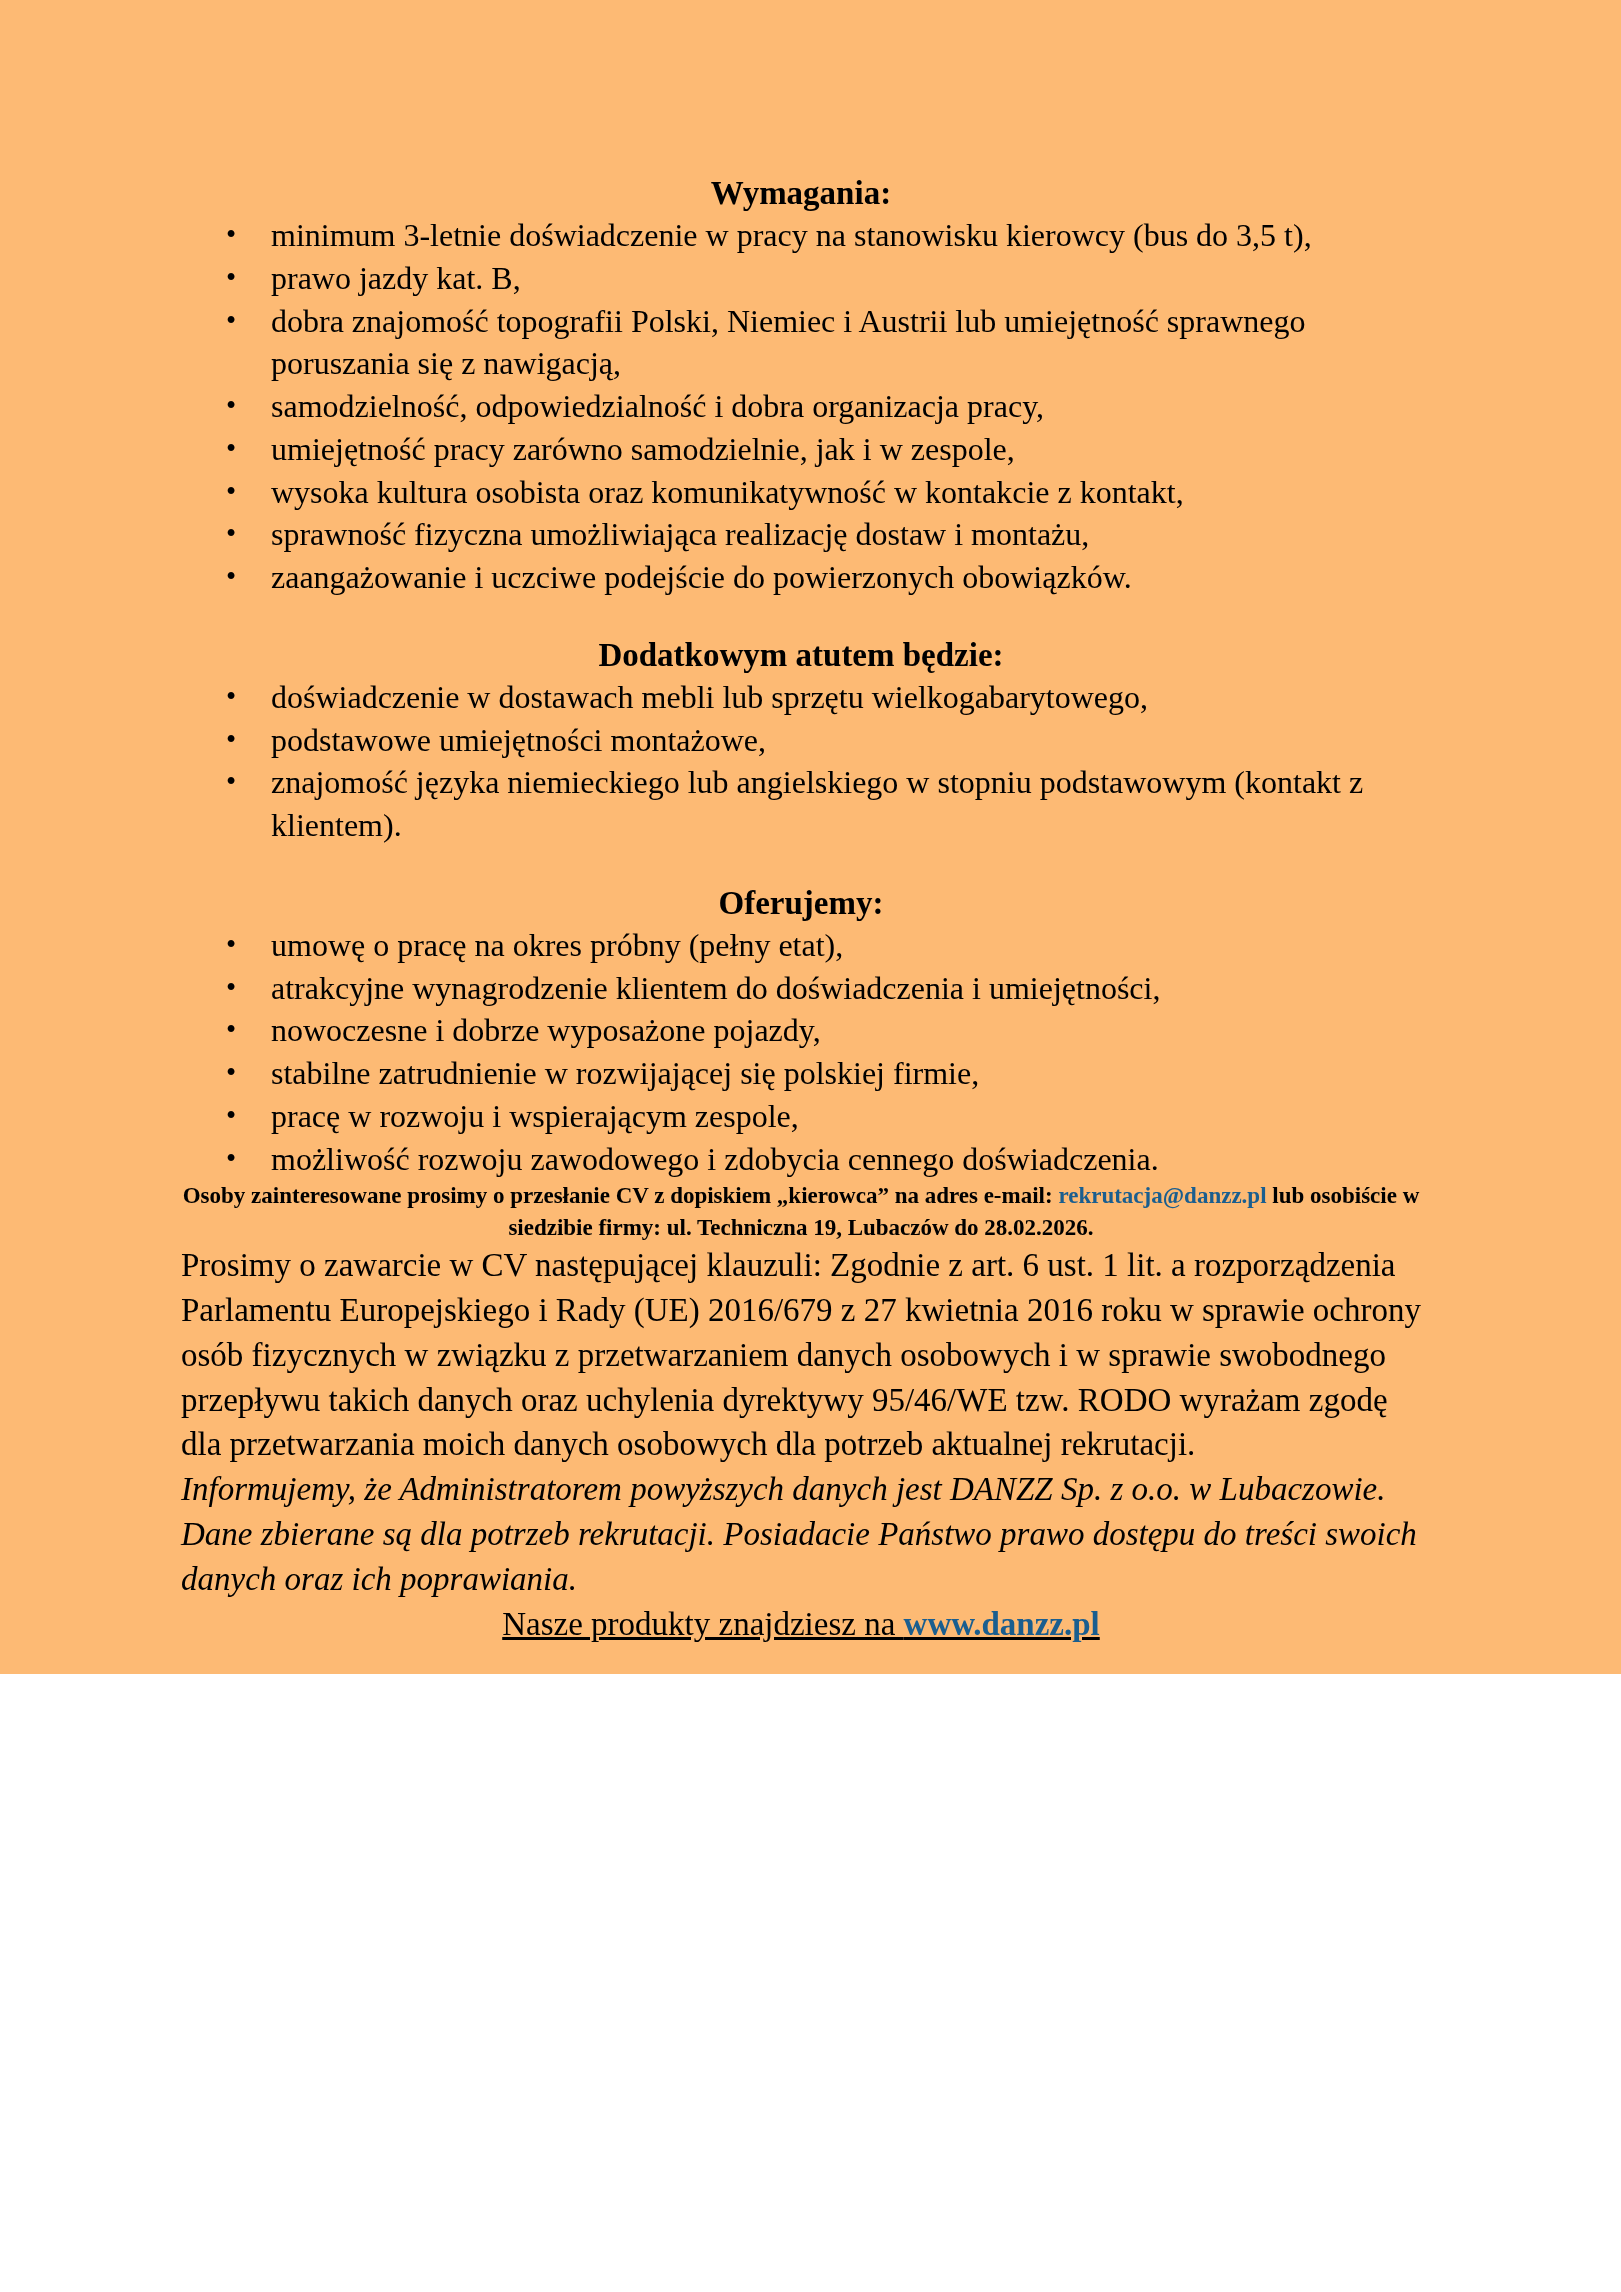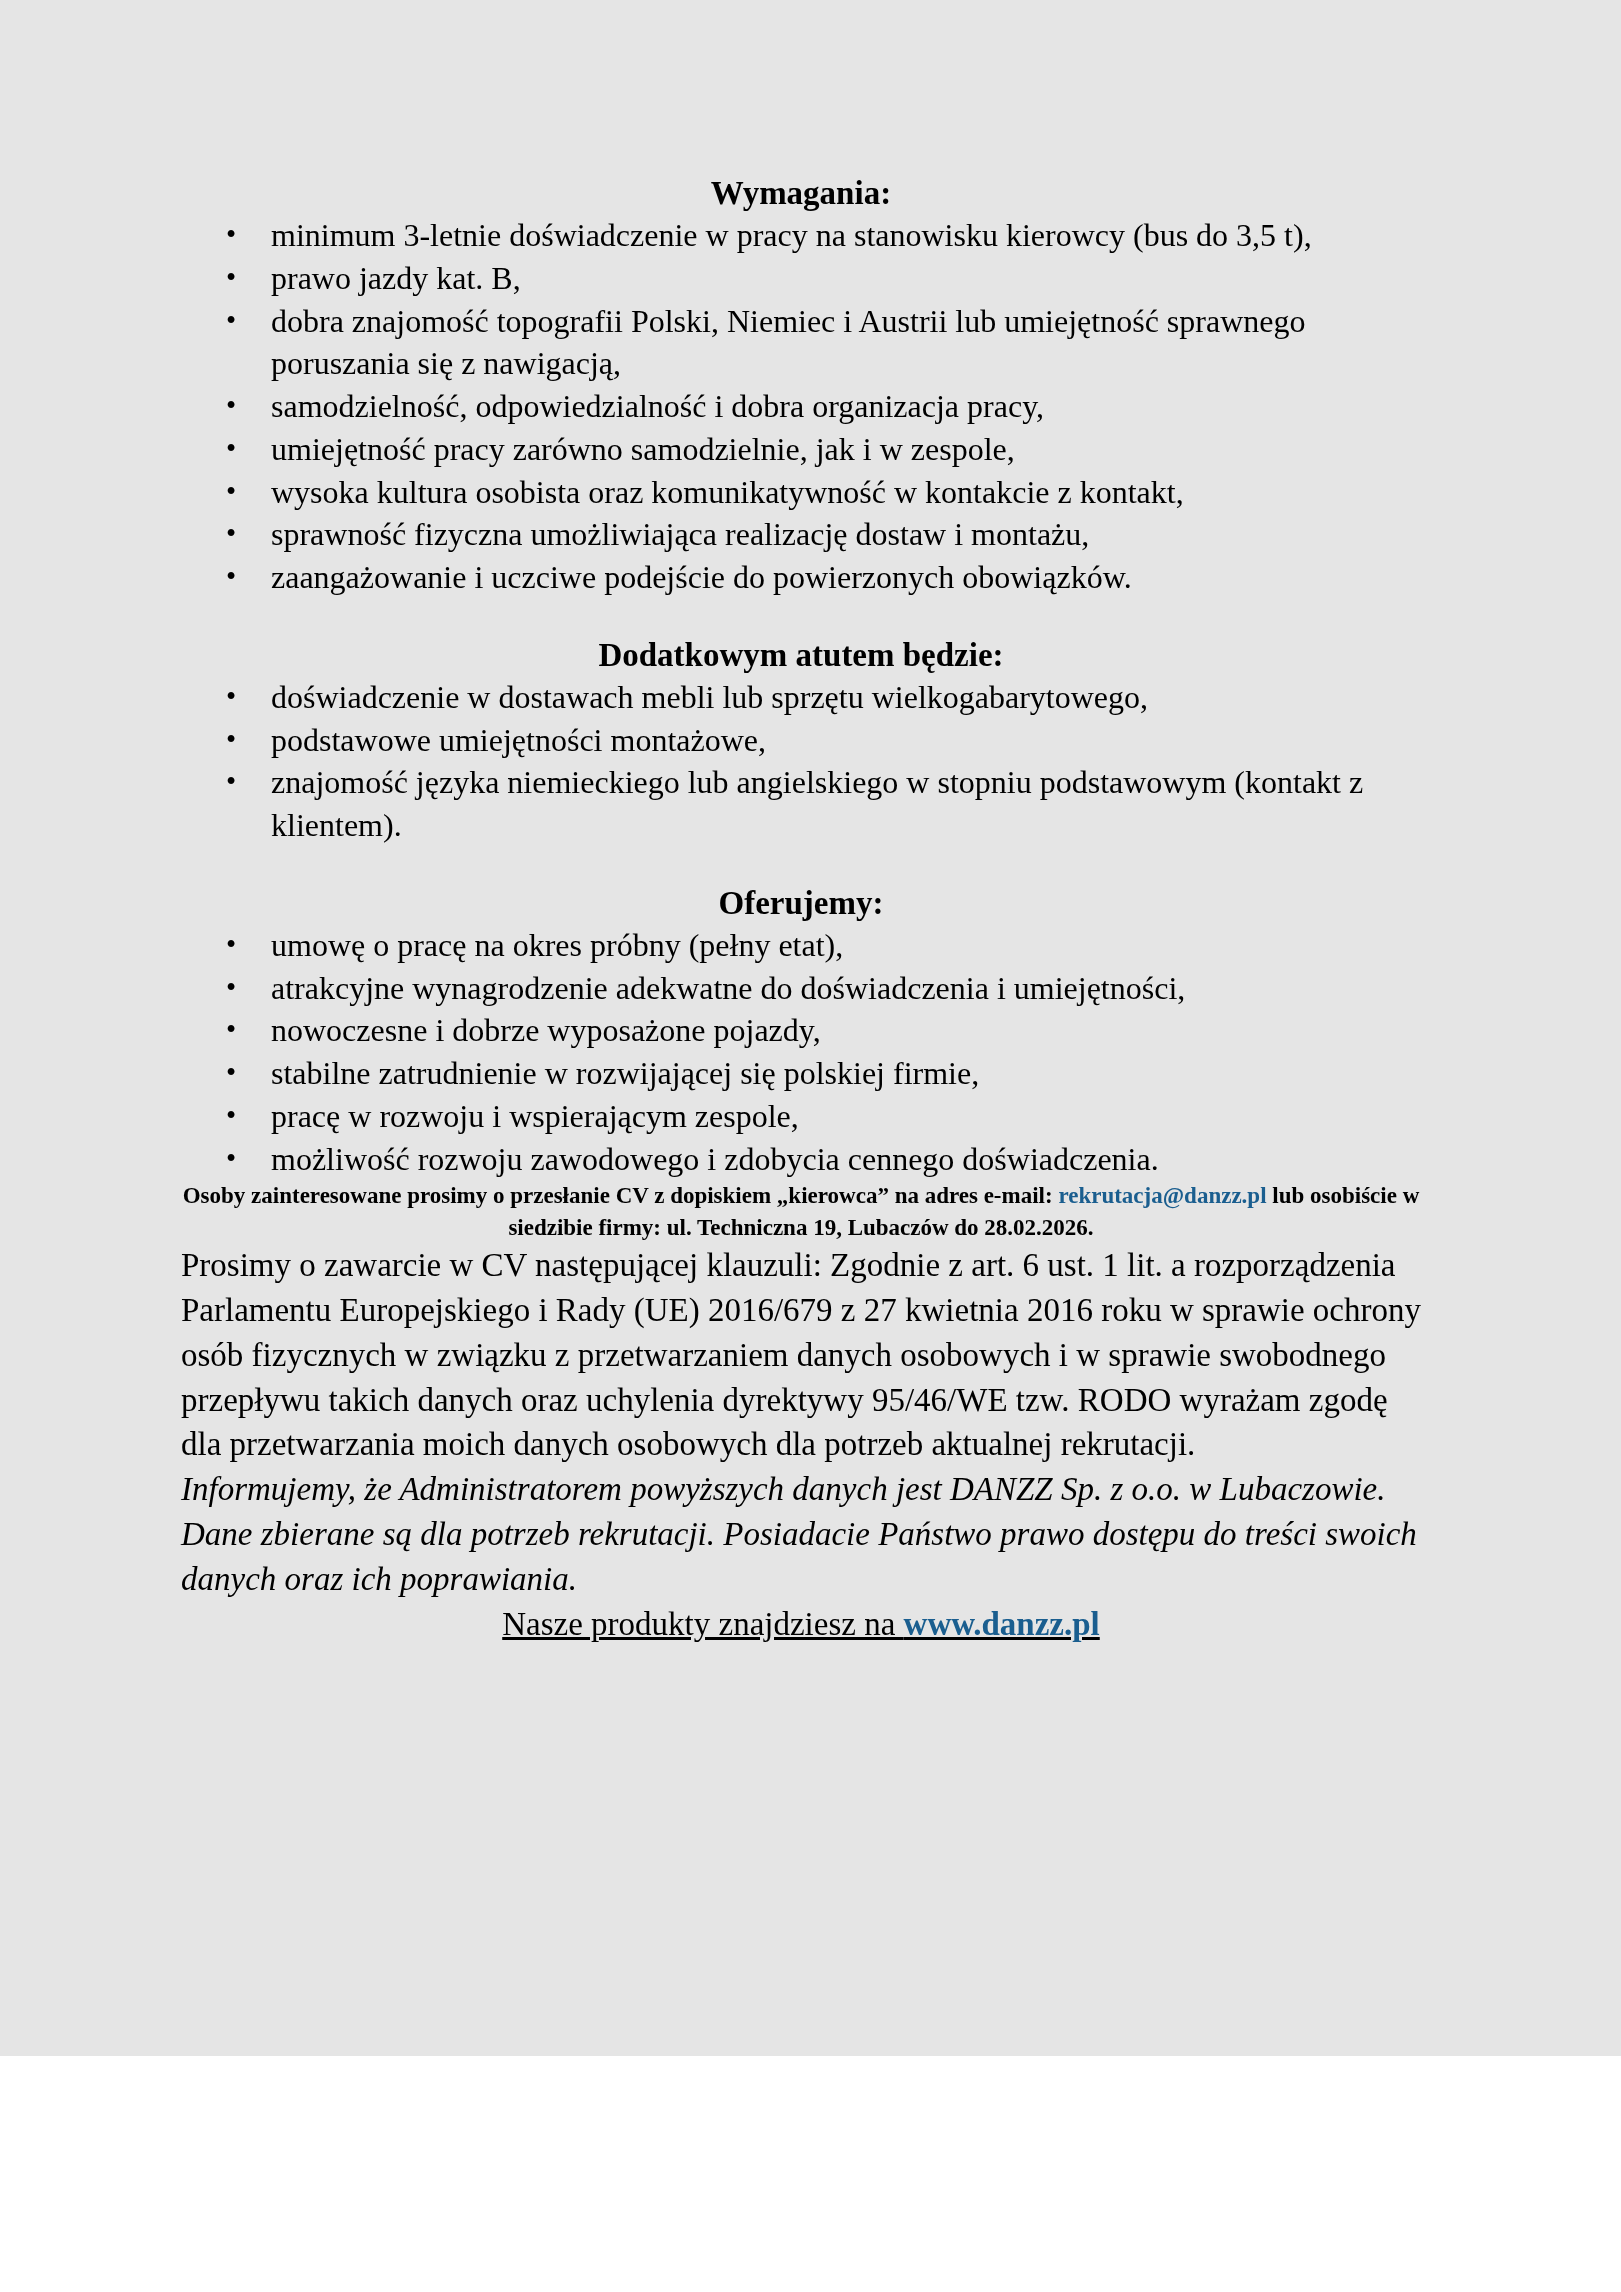--- a/index.html
+++ b/index.html
@@ -12,22 +12,22 @@
     width: 1621px;
     height: 2293px;
     font-family: "Liberation Serif", "DejaVu Serif", serif;
     color: #000000;
     -webkit-font-smoothing: antialiased;
   }
 
   .page {
     position: relative;
     width: 1621px;
-    height: 2056px;
-    background: #e5e5e5;
+    height: 1674px;
+    background: #fdba74;
     box-sizing: border-box;
     padding: 172px 201px 12px 181px;
   }
 
   .content {
     width: 1240px;
     margin: 0 auto;
   }
 
   
@@ -133,21 +133,21 @@
     <ul class="bullets list-after-heading">
       <li>doświadczenie w dostawach mebli lub sprzętu wielkogabarytowego,</li>
       <li>podstawowe umiejętności montażowe,</li>
       <li>znajomość języka niemieckiego lub angielskiego w stopniu podstawowym (kontakt z klientem).</li>
     </ul>
 
     <h2 class="section-heading heading-gap-top">Oferujemy:</h2>
 
     <ul class="bullets list-after-heading">
       <li>umowę o pracę na okres próbny (pełny etat),</li>
-      <li>atrakcyjne wynagrodzenie adekwatne do doświadczenia i umiejętności,</li>
+      <li>atrakcyjne wynagrodzenie klientem do doświadczenia i umiejętności,</li>
       <li>nowoczesne i dobrze wyposażone pojazdy,</li>
       <li>stabilne zatrudnienie w rozwijającej się polskiej firmie,</li>
       <li>pracę w rozwoju i wspierającym zespole,</li>
       <li>możliwość rozwoju zawodowego i zdobycia cennego doświadczenia.</li>
     </ul>
 
     <p class="bold-center gap-contact"><span>Osoby zainteresowane prosimy o przesłanie CV z dopiskiem „kierowca” na adres e-mail: </span><a class="link-bold" href="#">rekrutacja@danzz.pl</a><span> lub osobiście w siedzibie firmy: ul. Techniczna 19, Lubaczów do 28.02.2026.</span></p>
 
     <p class="para gap-rodo">Prosimy o zawarcie w CV następującej klauzuli: Zgodnie z art. 6 ust. 1 lit. a rozporządzenia Parlamentu Europejskiego i Rady (UE) 2016/679 z 27 kwietnia 2016 roku w sprawie ochrony osób fizycznych w związku z przetwarzaniem danych osobowych i w sprawie swobodnego przepływu takich danych oraz uchylenia dyrektywy 95/46/WE tzw. RODO wyrażam zgodę dla przetwarzania moich danych osobowych dla potrzeb aktualnej rekrutacji.</p>
 

